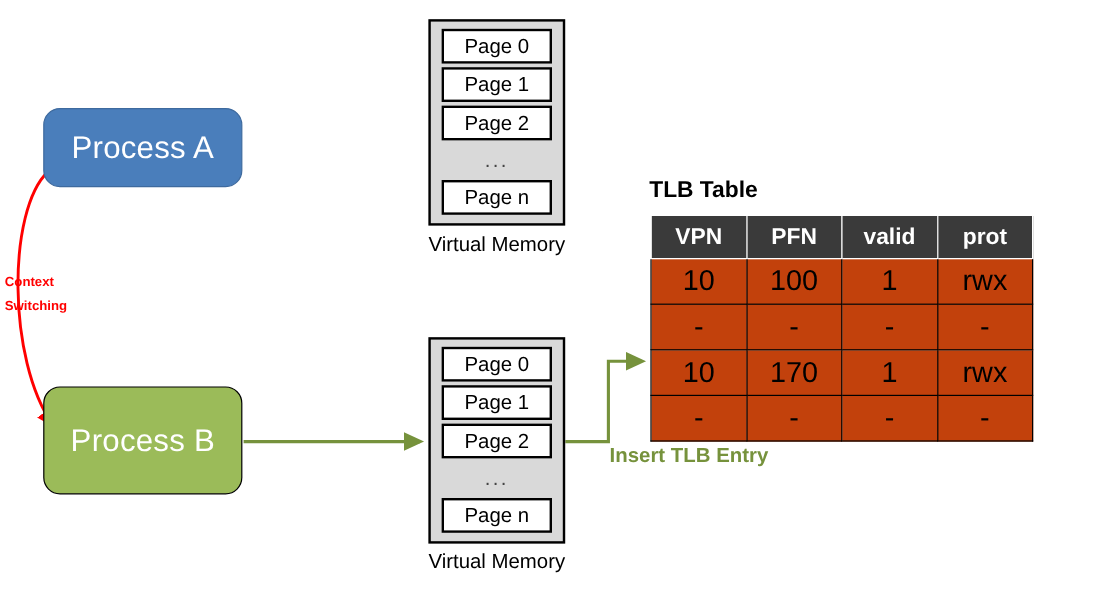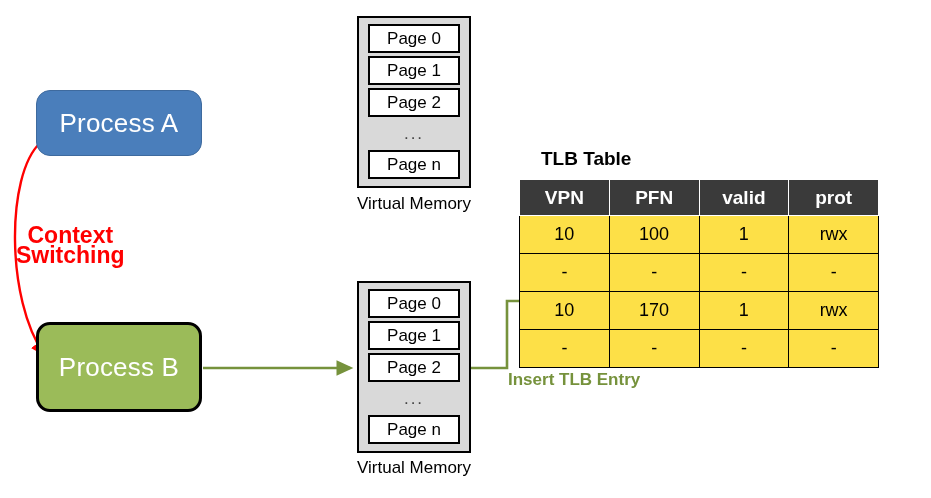--- a/index.html
+++ b/index.html
@@ -21,21 +21,21 @@
     font-size:26px;
     letter-spacing:.2px;
     box-sizing:border-box;
   }
   #proc-a{
     left:36px;top:90px;width:166px;height:66px;
     background:#4a7ebb;border:1px solid #3e6a9e;
   }
   #proc-b{
     left:36px;top:322px;width:166px;height:90px;
-    background:#9bbb59;border:3px solid #000000;
+    background:#9bbb59;border:1px solid #000000;
   }
 
   
   .vm{
     position:absolute;
     background:#d9d9d9;
     border:2px solid #000000;
     box-sizing:border-box;
     padding:6px 9px;
   }
@@ -68,48 +68,48 @@
   }
   #vm-top-label{left:324px;top:194px;}
   #vm-bot-label{left:324px;top:458px;}
 
   
   #tlb-title{
     position:absolute;left:541px;top:148px;
     font-size:19px;font-weight:bold;color:#000000;
   }
   #tlb-table{
-    position:absolute;left:519px;top:179px;
-    width:360px;
+    position:absolute;left:542px;top:179px;
+    width:319px;
     border-collapse:collapse;
     table-layout:fixed;
   }
   #tlb-table th{
     background:#3a3a3a;
     color:#ffffff;
     font-size:19px;
     font-weight:bold;
     height:33px;
     border:1px solid #ffffff;
     text-align:center;
   }
   #tlb-table td{
-    background:#fde047;
+    background:#c2410c;
     color:#000000;
-    font-size:18px;
+    font-size:24px;
     height:35px;
     border:1.5px solid #000000;
     text-align:center;
   }
 
   
   .lbl{position:absolute;font-weight:bold;}
   #ctx-label{
-    left:16px;top:225px;
-    color:#ff0000;font-size:23px;line-height:20px;text-align:center;
+    left:4px;top:225px;
+    color:#ff0000;font-size:11px;line-height:20px;
   }
   #access-label{
     left:208px;top:340px;
     color:#76923c;font-size:17px;
   }
   #insert-label{
     left:508px;top:370px;
     color:#76923c;font-size:17px;
   }
   svg.overlay{position:absolute;left:0;top:0;width:931px;height:498px;pointer-events:none;}

